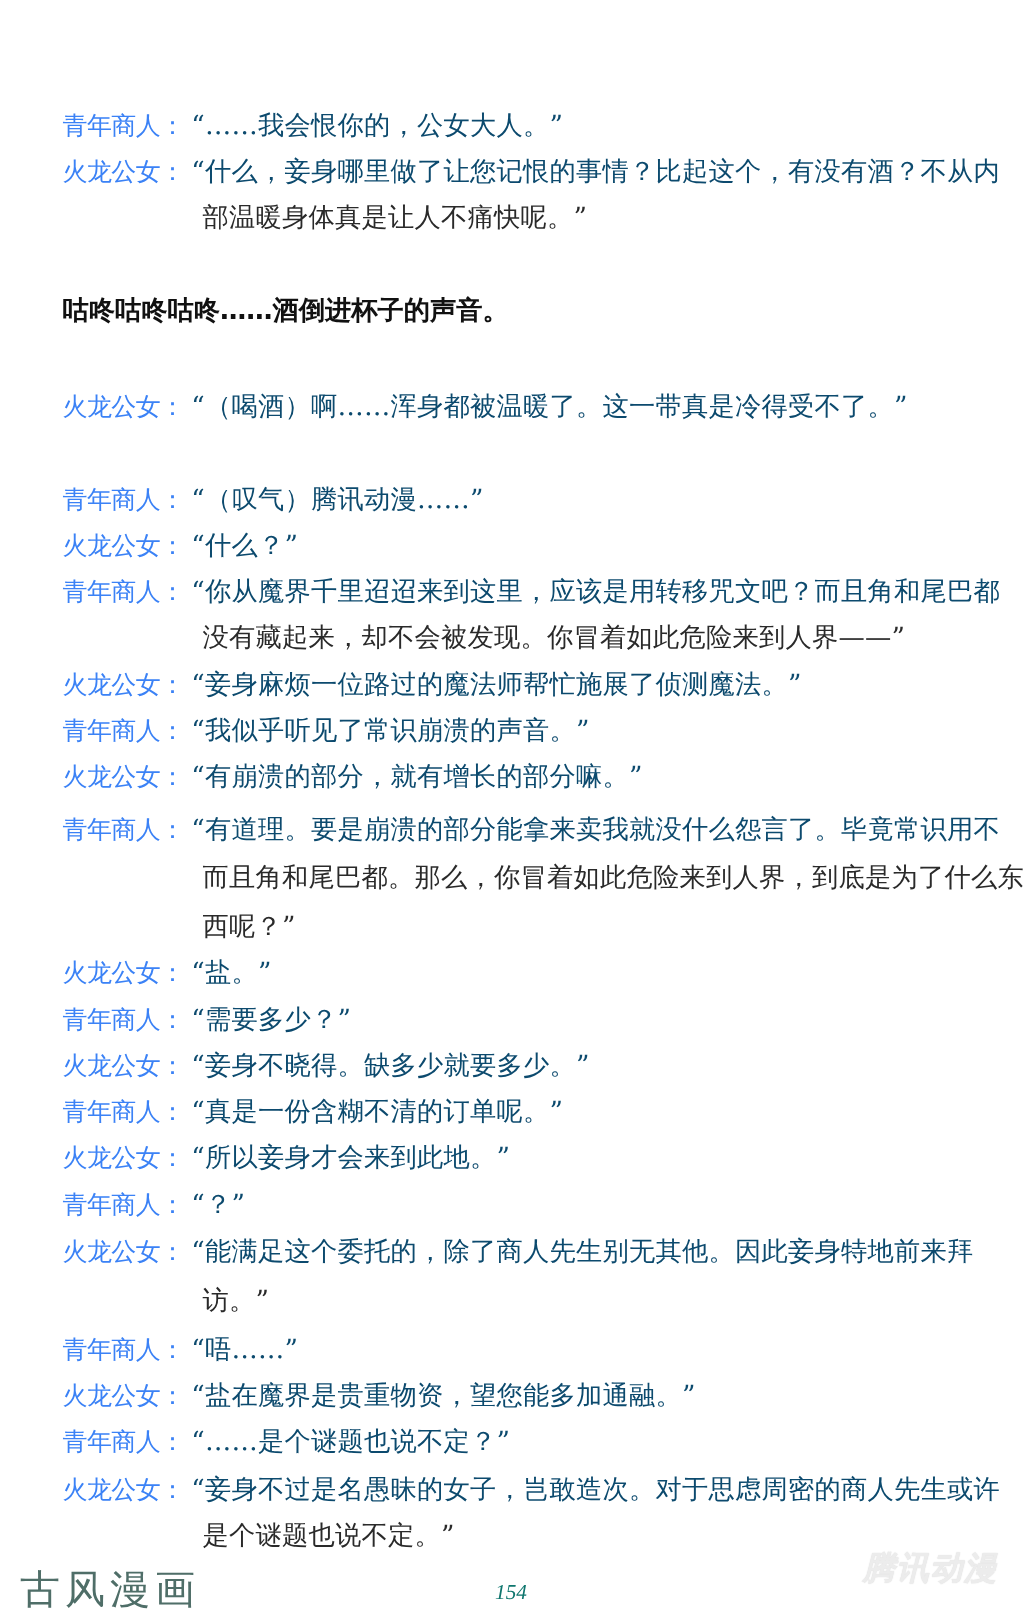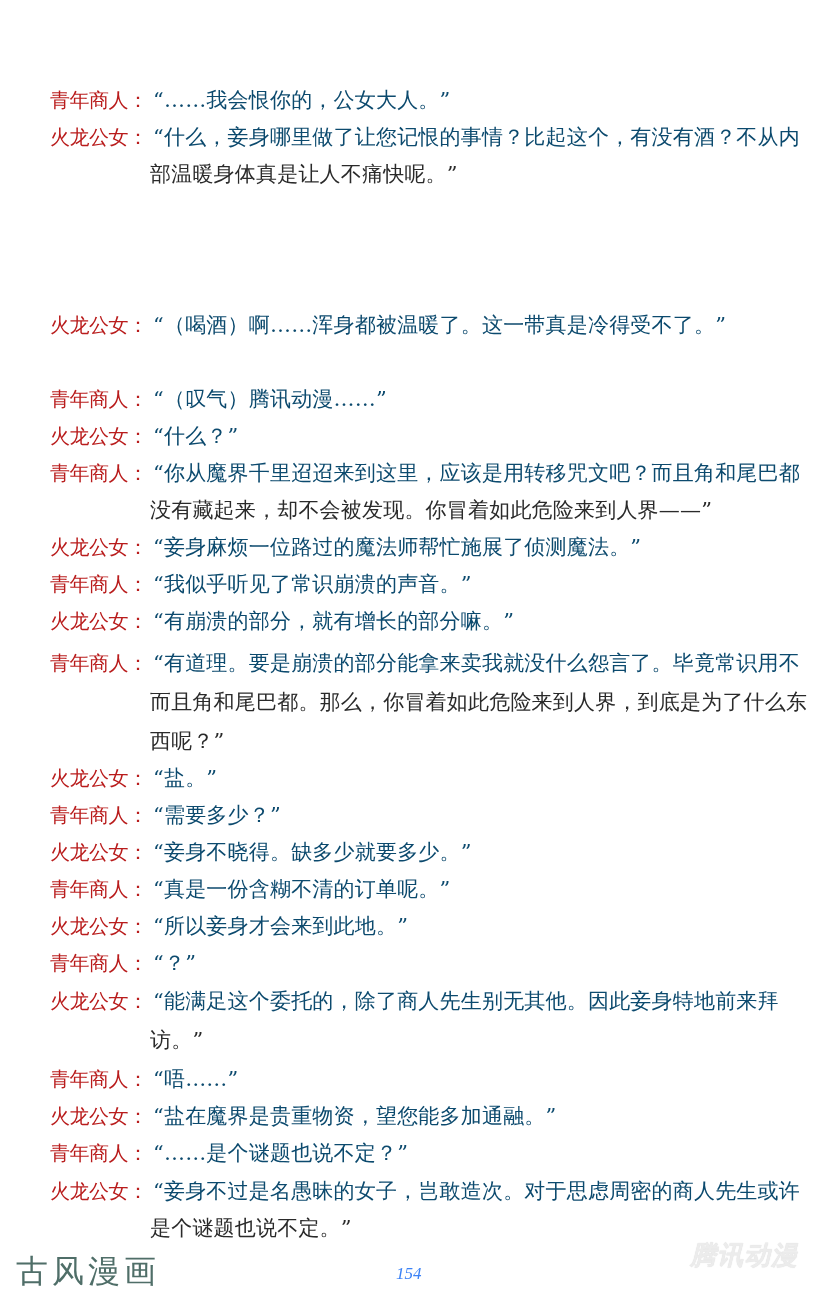--- a/index.html
+++ b/index.html
@@ -29,33 +29,33 @@
       font-size: 21px;
       white-space: nowrap;
     }
     .speaker {
       position: absolute;
       left: 0;
       top: 0;
       font-family: "DejaVu Sans", "Liberation Sans", sans-serif;
       font-size: 20px;
       letter-spacing: -0.5px;
-      color: #b91c1c;
+      color: #3b82f6;
     }
     .speech {
       position: absolute;
       left: 103px;
       top: 0;
       font-family: "DejaVu Serif", "Liberation Serif", serif;
       color: #0c4a6e;
       letter-spacing: 0.2px;
     }
     .cont {
       position: absolute;
-      left: 100px;
+      left: 112px;
       top: 0;
       font-family: "DejaVu Serif", "Liberation Serif", serif;
       color: #2a2a2a;
       letter-spacing: 0.2px;
     }
     .narration {
       position: absolute;
       left: 50px;
       height: 32px;
       line-height: 32px;
@@ -74,21 +74,21 @@
       color: #4f6e68;
       letter-spacing: 4px;
     }
     .page-number {
       position: absolute;
       left: 396px;
       top: 1264px;
       font-family: "Liberation Serif", "DejaVu Serif", serif;
       font-style: italic;
       font-size: 17px;
-      color: #3b82f6;
+      color: #0f766e;
     }
     .footer-right {
       position: absolute;
       left: 690px;
       top: 1238px;
       width: 110px;
       height: 34px;
       line-height: 34px;
       font-family: "DejaVu Sans", "Liberation Sans", sans-serif;
       font-weight: bold;
@@ -110,20 +110,21 @@
   </div>
 
   <div class="line" style="top:122px;">
     <span class="speaker">火龙公女：</span>
     <span class="speech">“什么，妾身哪里做了让您记恨的事情？比起这个，有没有酒？不从内</span>
   </div>
   <div class="line" style="top:159px;">
     <span class="cont">部温暖身体真是让人不痛快呢。”</span>
   </div>
 
+  <div class="narration" style="top:232px;">咕咚咕咚咕咚……酒倒进杯子的声音。</div>
 
   <div class="line" style="top:310px;">
     <span class="speaker">火龙公女：</span>
     <span class="speech">“（喝酒）啊……浑身都被温暖了。这一带真是冷得受不了。”</span>
   </div>
 
   <div class="line" style="top:384px;">
     <span class="speaker">青年商人：</span>
     <span class="speech">“（叹气）腾讯动漫……”</span>
   </div>

